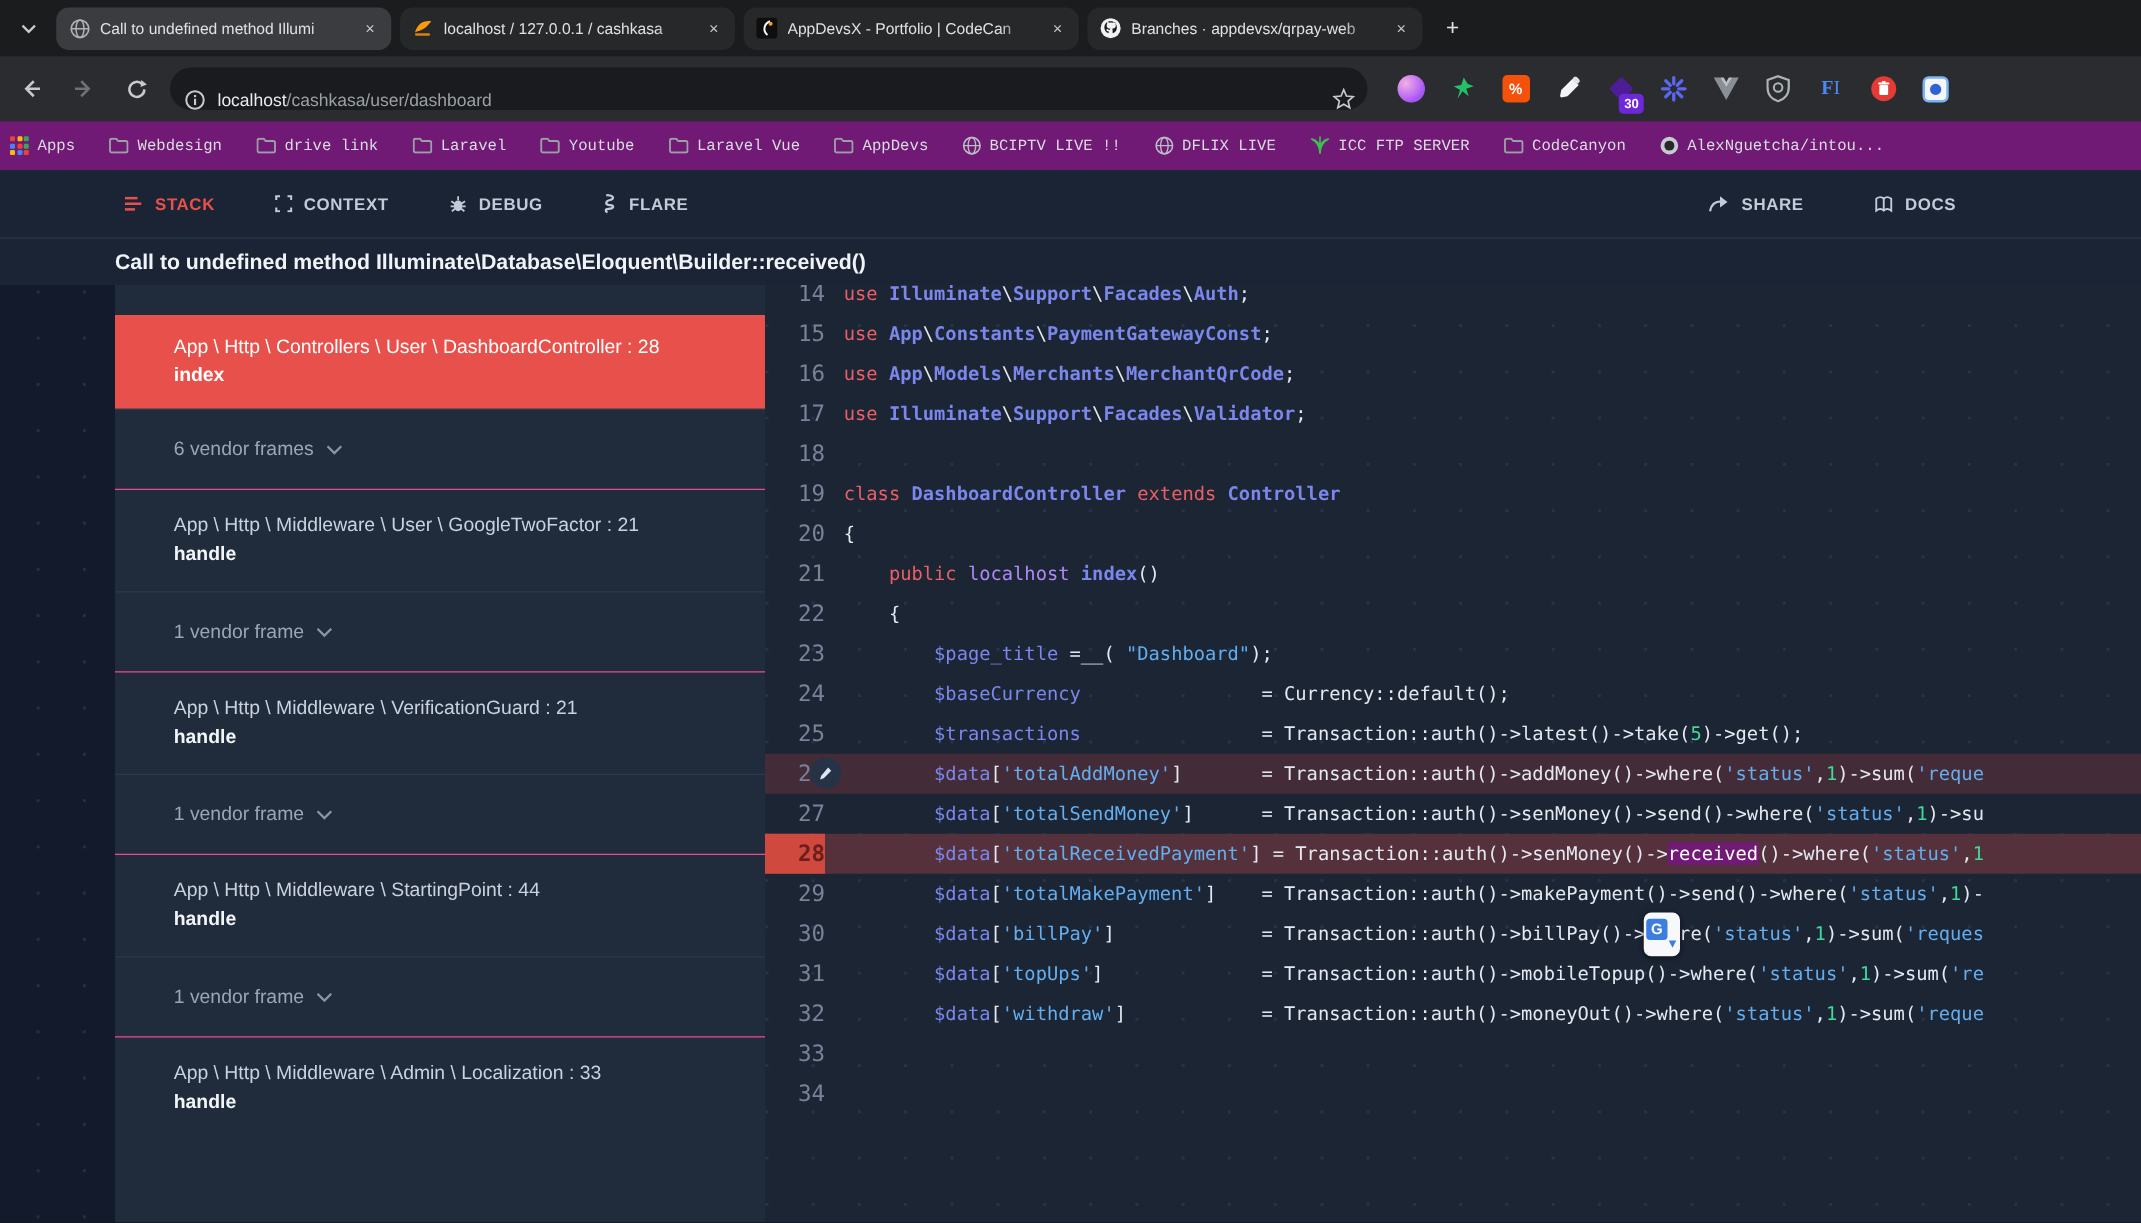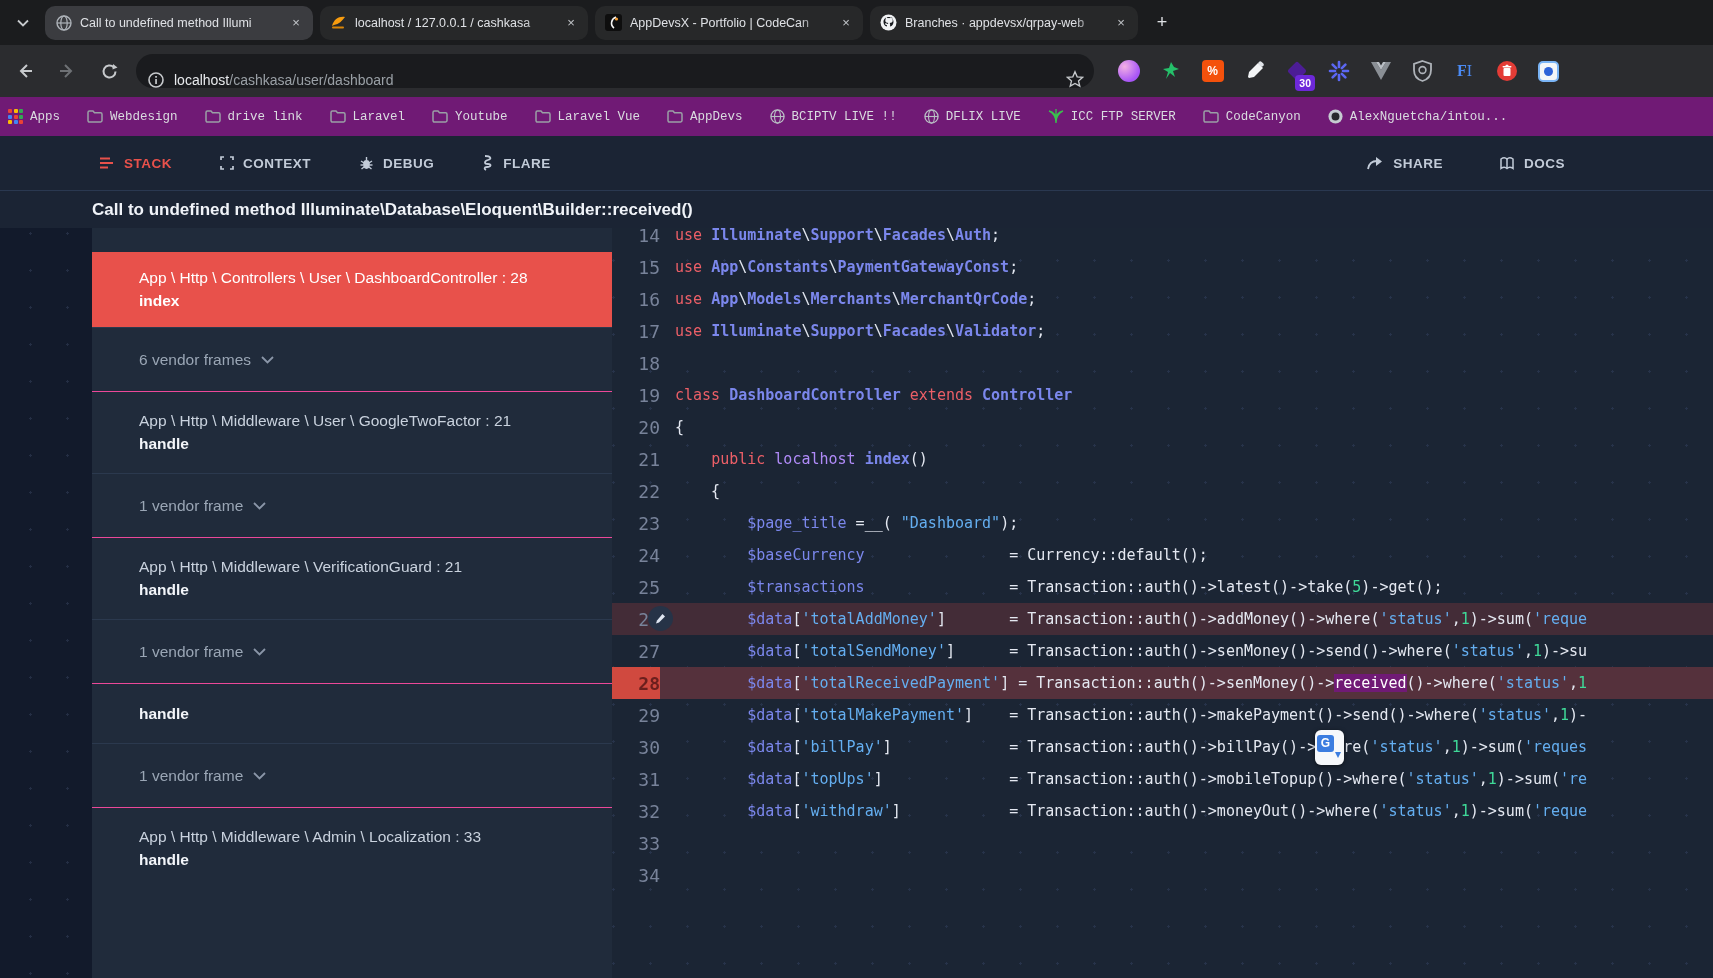--- a/index.html
+++ b/index.html
@@ -452,20 +452,21 @@
         </div>
         <div class="sb-vendor">
           <span>1 vendor frame</span>
           <span>
             <svg width="13" height="8" viewBox="0 0 13 8">
               <polyline points="1,1 6.5,6.5 12,1" fill="none" stroke="#8a96a8" stroke-width="1.8"></polyline>
             </svg>
           </span>
         </div>
         <div class="sb-item">
+          <div class="sb-path">App \ Http \ Middleware \ StartingPoint : 44</div>
           <div class="sb-method">handle</div>
         </div>
         <div class="sb-vendor">
           <span>1 vendor frame</span>
           <span>
             <svg width="13" height="8" viewBox="0 0 13 8">
               <polyline points="1,1 6.5,6.5 12,1" fill="none" stroke="#8a96a8" stroke-width="1.8"></polyline>
             </svg>
           </span>
         </div>

